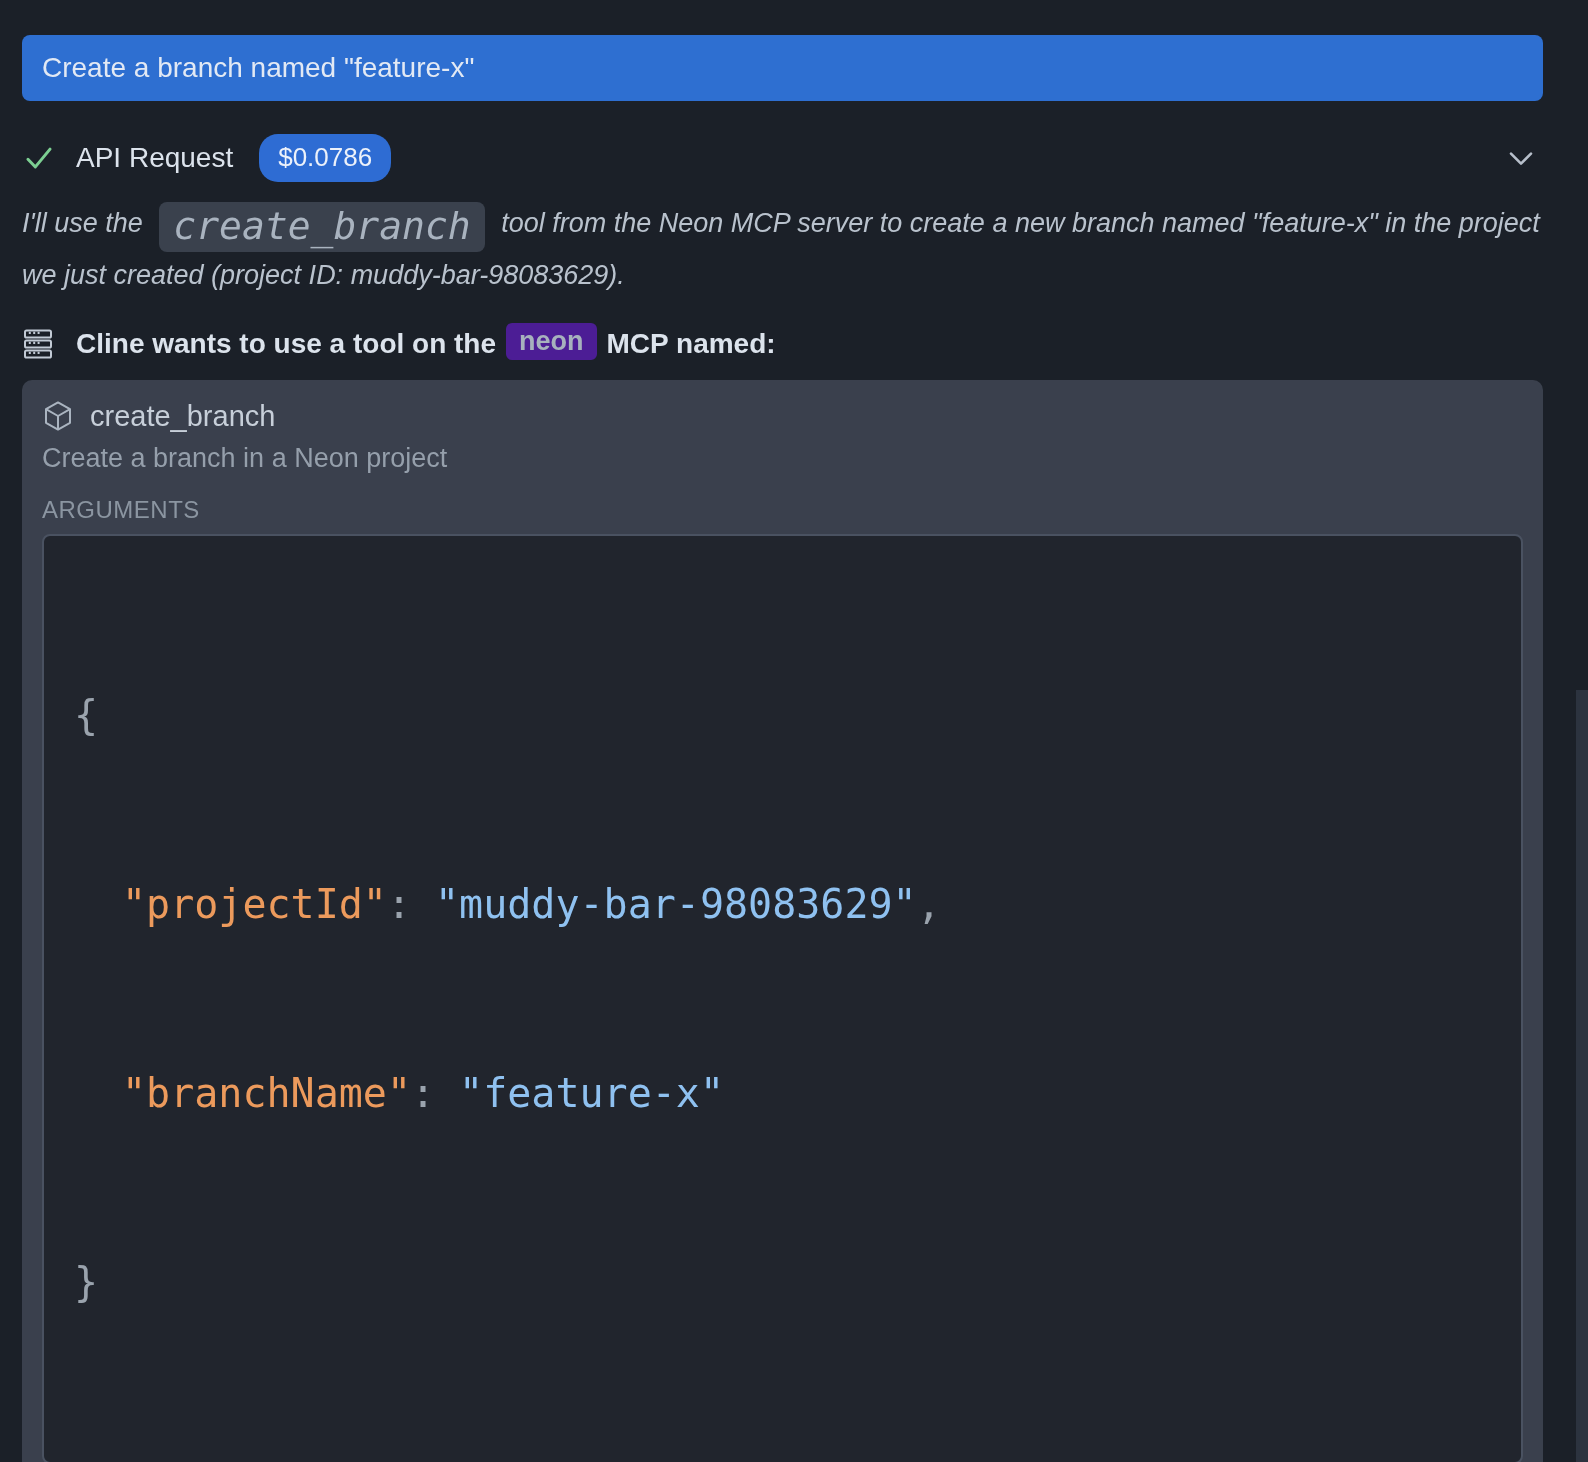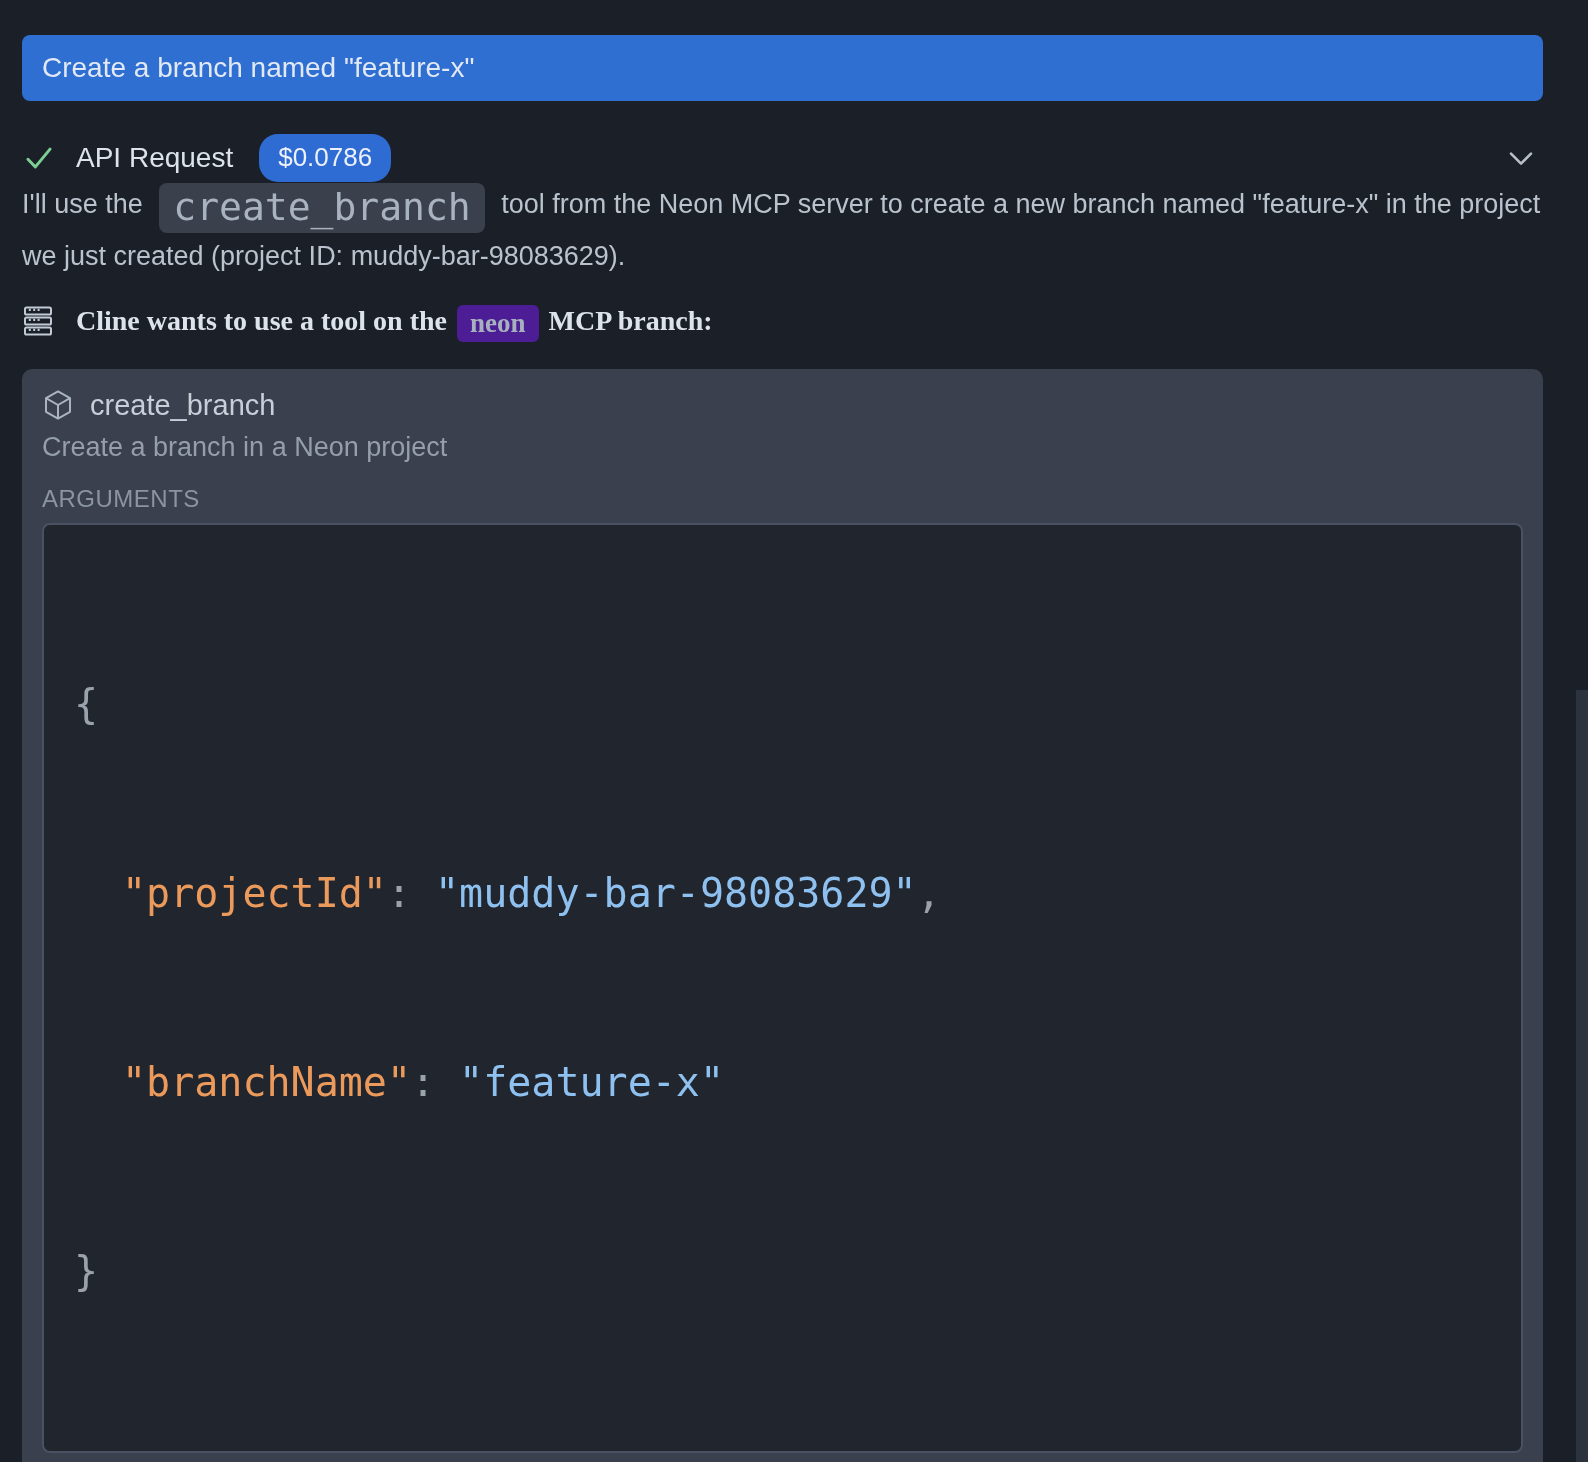--- a/index.html
+++ b/index.html
@@ -25,33 +25,33 @@
   .check-icon { width:34px; height:34px; margin-right:20px; flex:0 0 auto; }
   .api-label { font-weight:normal; font-size:28px; color:#dce3ec; }
   .cost-badge {
     margin-left:26px; background:#2e6cd3; color:#ecf1fa;
     font-size:26px; padding:8px 19px; border-radius:19px; line-height:1.2;
   }
   .chevron-icon { position:absolute; right:6px; width:32px; height:32px; }
 
   
   .assistant-text {
-    margin-top:2px; font-size:27px; line-height:46px; color:#b9c2cd;
+    margin-top:21px; font-size:27px; line-height:46px; color:#b9c2cd;font-style:italic;
   }
   .inline-code {
     font-family:"DejaVu Sans Mono", monospace; font-size:38px;
     background:#3a414d; color:#a9b3bf; border-radius:8px;
     padding:3px 14px; margin:0 9px; vertical-align:-7px;
     display:inline-block; line-height:1.15;
   }
 
   
   .tool-heading {
-    margin-top:26px; display:flex; align-items:flex-start;
-    font-size:28px; font-weight:bold; color:#dce3ec; height:44px;font-family:Liberation Serif, serif;
+    margin-top:18px; display:flex; align-items:flex-end;
+    font-size:28px; font-weight:bold; color:#dce3ec; height:44px;
   }
   .server-icon { width:32px; height:32px; margin-right:22px; flex:0 0 auto; }
   .server-chip {
     background:#4c1d95; color:#a7b1bd; font-weight:bold;
     border-radius:6px; padding:3px 13px; margin:0 10px; font-size:27px;
   }
 
   
   .tool-card {
     margin-top:20px; background:#3a404d; border-radius:10px;
@@ -104,21 +104,21 @@
 
   <div class="tool-heading">
     <svg class="server-icon" viewBox="0 0 16 16" fill="none" stroke="#c2cad5" stroke-width="1">
       <rect x="1.5" y="1.2" width="13" height="3.6" rx="0.8"></rect>
       <rect x="1.5" y="6.2" width="13" height="3.6" rx="0.8"></rect>
       <rect x="1.5" y="11.2" width="13" height="3.6" rx="0.8"></rect>
       <path d="M3.4 2.4h1M5.6 2.4h1M7.8 2.4h1M3.4 7.4h1M5.6 7.4h1M7.8 7.4h1M3.4 12.4h1M5.6 12.4h1M7.8 12.4h1" stroke-width="1.1"></path>
     </svg>
     <span>Cline wants to use a tool on the</span>
     <span class="server-chip">neon</span>
-    <span>MCP branch:</span>
+    <span>MCP named:</span>
   </div>
 
   <div class="tool-card">
     <div class="tool-title">
       <svg class="package-icon" viewBox="0 0 16 16" fill="none" stroke="#aab4c0" stroke-width="1" stroke-linejoin="round">
         <path d="M8 1.2 L14 4.6 V11.4 L8 14.8 L2 11.4 V4.6 Z"></path>
         <path d="M2 4.6 L8 8 L14 4.6"></path>
         <path d="M8 8 V14.8"></path>
       </svg>
       <span>create_branch</span>

